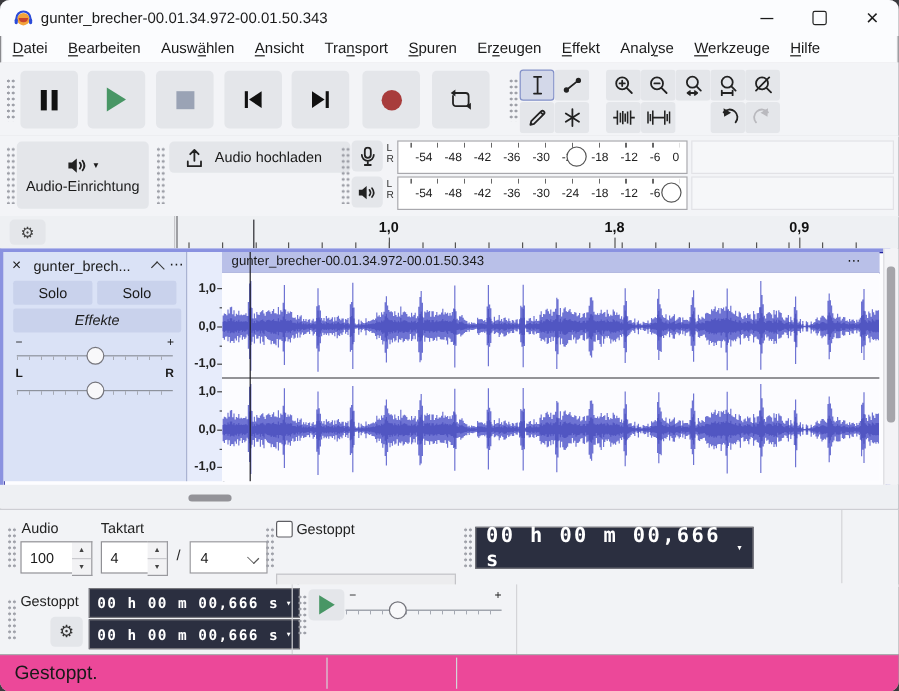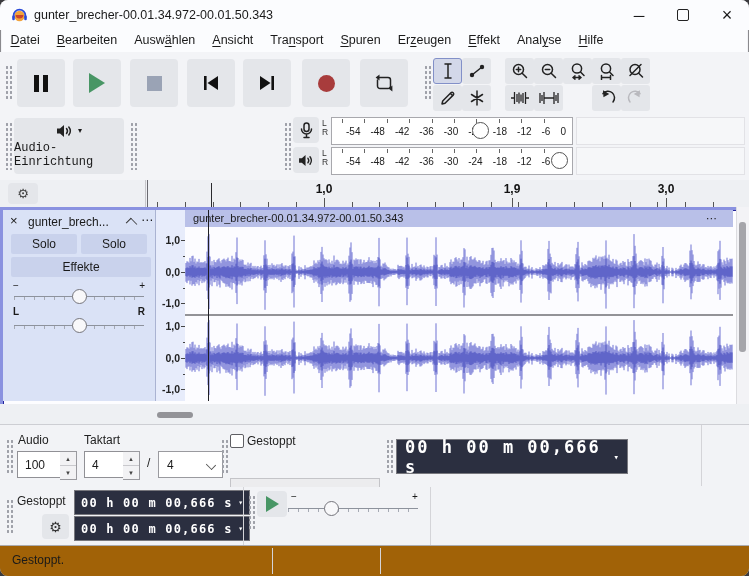--- a/index.html
+++ b/index.html
@@ -52,21 +52,21 @@
   
   #row3{left:0;top:424px;width:749px;height:63px;background:#f2f3f6;border-top:1px solid #cdced3;border-bottom:1px solid #d8d8dc;}
   .lbl{font-size:12px;color:#222;}
   .numbox{background:#fff;border:1px solid #909095;font-size:12px;display:flex;align-items:center;padding-left:7px;}
   .spin{width:16px;border:1px solid #9a9a9f;border-left:none;background:#f2f2f4;display:flex;flex-direction:column;}
   .spin div{flex:1;display:flex;align-items:center;justify-content:center;font-size:6px;color:#444;}
   .spin div:first-child{border-bottom:1px solid #c9c9cd;}
   .selbox{background:#fff;border:1px solid #9a9a9f;font-size:12px;display:flex;align-items:center;padding-left:8px;position:relative;}
   .caret{position:absolute;right:7px;top:50%;margin-top:-4px;width:7px;height:7px;border-right:1.5px solid #555;border-bottom:1.5px solid #555;transform:rotate(45deg) scale(1,.8);}
   .timefield{background:#2b2f40;border:1px solid #77777d;color:#fff;font-family:"DejaVu Sans Mono","Liberation Mono",monospace;font-weight:bold;display:flex;align-items:center;justify-content:space-between;}
-  #statusbar{left:0;top:545px;width:749px;height:31px;background:#a16207;border-top:1px solid #ababaf;font-size:12px;}
+  #statusbar{left:0;top:545px;width:749px;height:31px;background:#ec4899;border-top:1px solid #ababaf;font-size:16px;}
   .vsep{position:absolute;width:1px;background:#d4d4d8;}
   svg{display:block;}
   .ic{stroke:#222;fill:none;stroke-width:1.5;stroke-linecap:round;stroke-linejoin:round;}
 </style>
 </head>
 <body>
 
 <div id="win">
 
   <div id="titlebar" class="abs">
@@ -88,20 +88,21 @@
   <div id="menubar" class="abs">
       <div class="menu-item"><span class="u">D</span>atei</div>
       <div class="menu-item"><span class="u">B</span>earbeiten</div>
       <div class="menu-item">Ausw<span class="u">ä</span>hlen</div>
       <div class="menu-item"><span class="u">A</span>nsicht</div>
       <div class="menu-item">Tra<span class="u">n</span>sport</div>
       <div class="menu-item"><span class="u">S</span>puren</div>
       <div class="menu-item">Er<span class="u">z</span>eugen</div>
       <div class="menu-item"><span class="u">E</span>ffekt</div>
       <div class="menu-item">Anal<span class="u">y</span>se</div>
+      <div class="menu-item"><span class="u">W</span>erkzeuge</div>
       <div class="menu-item"><span class="u">H</span>ilfe</div>
     </div>
 
   <div id="row1" class="abs">
     <div class="grip abs" style="left:5px;top:13px;height:36px;"></div>
 
     <div class="tbtn abs" style="left:17px;top:7px;width:48px;height:48px;">
       <span style="display:flex;gap:4px;">
           <span style="width:5px;height:17px;background:#111;"></span>
           <span style="width:5px;height:17px;background:#111;"></span>
@@ -221,25 +222,31 @@
     <div class="grip abs" style="left:5px;top:9px;height:48px;"></div>
 
     <div class="tbtn abs" style="left:14px;top:5px;width:110px;height:56px;flex-direction:column;gap:3px;">
       <span style="display:flex;align-items:center;gap:5px;">
         <svg width="17" height="14" viewBox="0 0 17 14">
             <polygon points="1,4.5 4,4.5 8,1 8,13 4,9.5 1,9.5" fill="#222"></polygon>
             <path class="ic" d="M10.5 4.5 a4 4 0 0 1 0 5 M12.8 3 a6.5 6.5 0 0 1 0 8" stroke-width="1.2"></path>
           </svg>
         <span style="font-size:8px;">▾</span>
       </span>
-      <span style="font-size:12px;font-family:Liberation Mono, monospace;">Audio-Einrichtung</span>
+      <span style="font-size:12px;">Audio-Einrichtung</span>
     </div>
 
     <div class="grip abs" style="left:130px;top:9px;height:48px;"></div>
 
+    <div class="pill abs" style="left:141px;top:5px;width:151px;height:26px;">
+      <svg style="margin:0 9px 0 13px;" width="16" height="17" viewBox="0 0 16 17">
+          <path class="ic" d="M2.5 11.5 v4 h11 v-4 M8 11 V2 M4.5 5.5 L8 2 l3.5 3.5"></path>
+        </svg>
+      <span>Audio hochladen</span>
+    </div>
 
     <div class="grip abs" style="left:284px;top:9px;height:48px;"></div>
 
     <div class="tbtn abs" style="left:293px;top:4px;width:26px;height:26px;">
       <svg width="13" height="17" viewBox="0 0 13 17">
           <rect x="4" y="1" width="5" height="8.5" rx="2.5" class="ic" stroke-width="1.2"></rect>
           <path class="ic" d="M1.5 7 a5 5 0 0 0 10 0 M6.5 12 v3 M4 15.5 h5" stroke-width="1.2"></path>
         </svg>
     </div>
     <div class="lr abs" style="left:322px;top:6px;">
@@ -317,36 +324,36 @@
       <div class="rtick" style="left: 370.4px; height: 5px;"></div>
       <div class="rtick" style="left: 398.2px; height: 5px;"></div>
       <div class="rtick" style="left: 426px; height: 5px;"></div>
       <div class="rtick" style="left: 453.8px; height: 5px;"></div>
       <div class="rtick" style="left: 481.6px; height: 5px;"></div>
       <div class="rtick" style="left: 509.4px; height: 5px;"></div>
       <div class="rtick" style="left: 537.2px; height: 5px;"></div>
       <div class="rtick" style="left: 565px; height: 5px;"></div>
       <div class="rlabel" style="left: 176px;">1,0</div>
       <div class="rtick" style="left: 176px; height: 9px;"></div>
-      <div class="rlabel" style="left: 364px;">1,9</div>
+      <div class="rlabel" style="left: 364px;">1,8</div>
       <div class="rtick" style="left: 364px; height: 9px;"></div>
-      <div class="rlabel" style="left: 518px;">3,0</div>
+      <div class="rlabel" style="left: 518px;">0,9</div>
       <div class="rtick" style="left: 518px; height: 9px;"></div>
     </div>
   <div class="abs" style="left:211px;top:183px;width:1px;height:24px;background:#2a2a2e;"></div>
 
   <div id="trackregion" class="abs">
     <div id="trackpanel" class="abs">
       <div class="abs" style="left:7px;top:3px;width:14px;font-size:13px;">×</div>
       <div class="abs" style="left:25px;top:5px;font-size:12px;width:95px;">gunter_brech...</div>
       <span class="abs" style="left:124px;top:9px;width:8px;height:8px;border-left:1.5px solid #333;border-top:1.5px solid #333;transform:rotate(45deg) scale(1,.8);"></span>
       <div class="abs" style="left:138px;top:3px;font-size:12px;">⋯</div>
       <div class="trkbtn abs" style="left:8px;top:24px;width:66px;height:20px;">Solo</div>
       <div class="trkbtn abs" style="left:78px;top:24px;width:66px;height:20px;">Solo</div>
-      <div class="trkbtn abs" style="left:8px;top:47px;width:140px;height:20px;">Effekte</div>
+      <div class="trkbtn abs" style="left:8px;top:47px;width:140px;height:20px;font-style:italic;">Effekte</div>
 
       <div class="abs" style="left:10px;top:70px;font-size:10px;">−</div>
       <div class="abs" style="right:10px;top:70px;font-size:10px;">+</div>
       <div class="sld-line" style="left:11px;top:86px;width:130px;"></div>
       <div class="sld-ticks" style="left:11px;top:87px;width:130px;"></div>
       <div class="sld-thumb" style="left:69px;top:79px;"></div>
 
       <div class="abs" style="left:10px;top:96px;font-size:10px;font-weight:bold;">L</div>
       <div class="abs" style="right:10px;top:96px;font-size:10px;font-weight:bold;">R</div>
       <div class="sld-line" style="left:11px;top:115px;width:130px;"></div>

